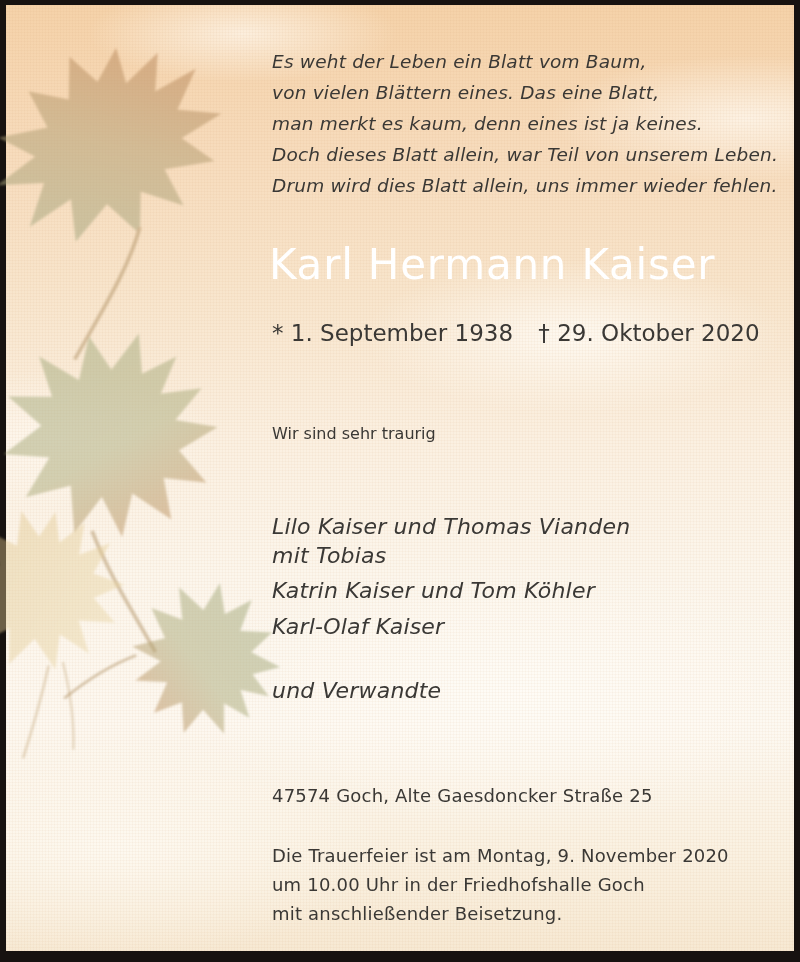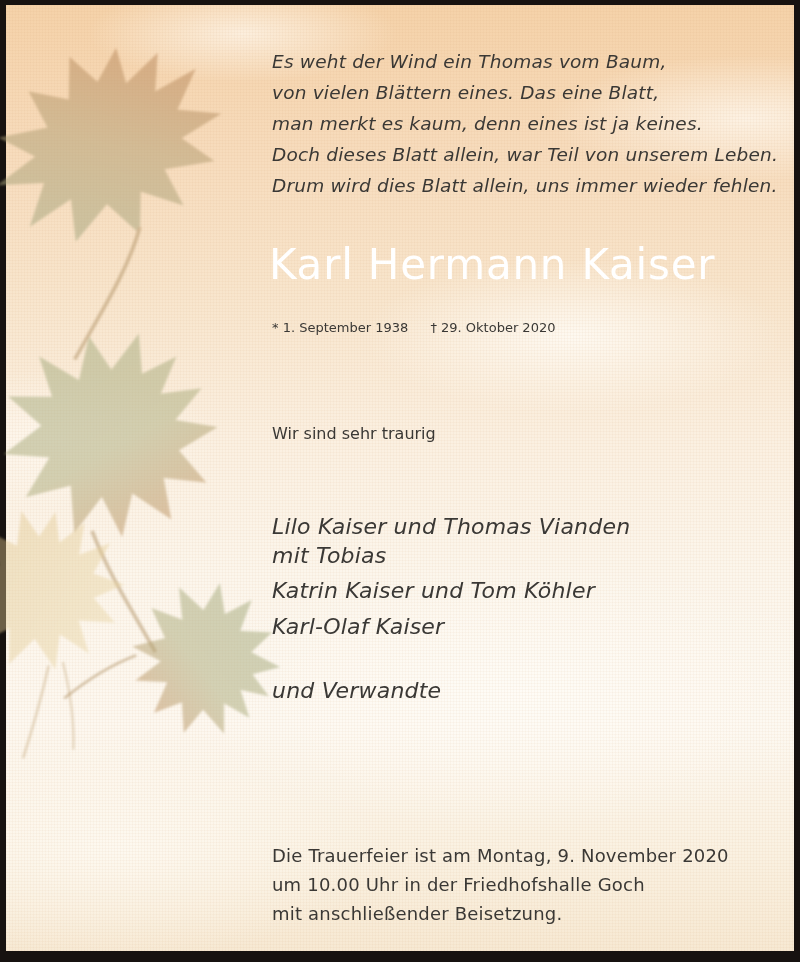--- a/index.html
+++ b/index.html
@@ -28,21 +28,21 @@
       repeating-linear-gradient(0deg, rgba(198,142,90,0.05) 0 1px, rgba(0,0,0,0) 1px 3px);
   }
   .leaf{position:absolute;opacity:.52;filter:blur(1.1px);pointer-events:none;}
   .leaf1{left:12px;top:36px;width:230px;height:300px;transform:rotate(-24deg) scaleX(1.2);}
   .leaf2{left:-38px;top:318px;width:268px;height:330px;transform:rotate(16deg);}
   .leaf3{left:-52px;top:500px;width:205px;height:255px;transform:rotate(-14deg);opacity:.42;}
   .leaf4{left:50px;top:538px;width:240px;height:235px;transform:rotate(96deg);}
   .txt{position:absolute;color:#3a3835;}
   .poem{left:272px;top:46px;font-size:18.5px;font-style:italic;line-height:31px;letter-spacing:.2px;}
   .name{left:269px;top:240px;font-size:42px;line-height:50px;letter-spacing:.8px;color:#ffffff;}
-  .dates{left:272px;top:320px;font-size:13px;}
+  .dates{left:272px;top:320px;font-size:23px;}
   .dates .death{margin-left:18px;}
   .intro{left:272px;top:424px;font-size:16px;}
   .mourner{left:272px;font-size:22px;font-style:italic;letter-spacing:.2px;}
   .m0{top:477px;} .m1{top:514px;} .m2{top:543px;} .m3{top:578px;} .m4{top:614px;} .m5{top:678px;}
   .address{left:272px;top:785px;font-size:18px;letter-spacing:.2px;}
   .funeral{left:272px;top:841px;font-size:18px;line-height:29px;letter-spacing:.2px;}
 </style>
 </head>
 <body>
 
@@ -85,40 +85,41 @@
     <path d="M44 90 C36 106 28 120 18 136" stroke="#c2a578" stroke-width="1.4" fill="none"></path>
     <path d="M52 90 C52 108 50 124 46 138" stroke="#c2a578" stroke-width="1.2" fill="none"></path>
   </svg>
 
   <svg class="leaf leaf4" viewBox="0 0 100 140" aria-hidden="true">
     <use href="#mapleLeaf" fill="url(#lgGreenOrange)"></use>
     <path d="M52 90 C60 106 70 118 82 130" stroke="#b29468" stroke-width="1.6" fill="none"></path>
   </svg>
 
   <div class="txt poem">
-    <div>Es weht der Wind ein Thomas vom Baum,</div>
+    <div>Es weht der Leben ein Blatt vom Baum,</div>
     <div>von vielen Blättern eines. Das eine Blatt,</div>
     <div>man merkt es kaum, denn eines ist ja keines.</div>
     <div>Doch dieses Blatt allein, war Teil von unserem Leben.</div>
     <div>Drum wird dies Blatt allein, uns immer wieder fehlen.</div>
   </div>
 
   <div class="txt name">Karl Hermann Kaiser</div>
   <div class="txt dates">
     <span class="birth">* 1. September 1938</span>
     <span class="death">† 29. Oktober 2020</span>
   </div>
 
   <div class="txt intro">Wir sind sehr traurig</div>
   <div class="txt mourner m1">Lilo Kaiser und Thomas Vianden</div>
   <div class="txt mourner m2">mit Tobias</div>
   <div class="txt mourner m3">Katrin Kaiser und Tom Köhler</div>
   <div class="txt mourner m4">Karl-Olaf Kaiser</div>
   <div class="txt mourner m5">und Verwandte</div>
 
+  <div class="txt address">47574 Goch, Alte Gaesdoncker Straße 25</div>
 
   <div class="txt funeral">
     <div>Die Trauerfeier ist am Montag, 9. November 2020</div>
     <div>um 10.00 Uhr in der Friedhofshalle Goch</div>
     <div>mit anschließender Beisetzung.</div>
   </div>
 
 </div>
 
 </body></html>

